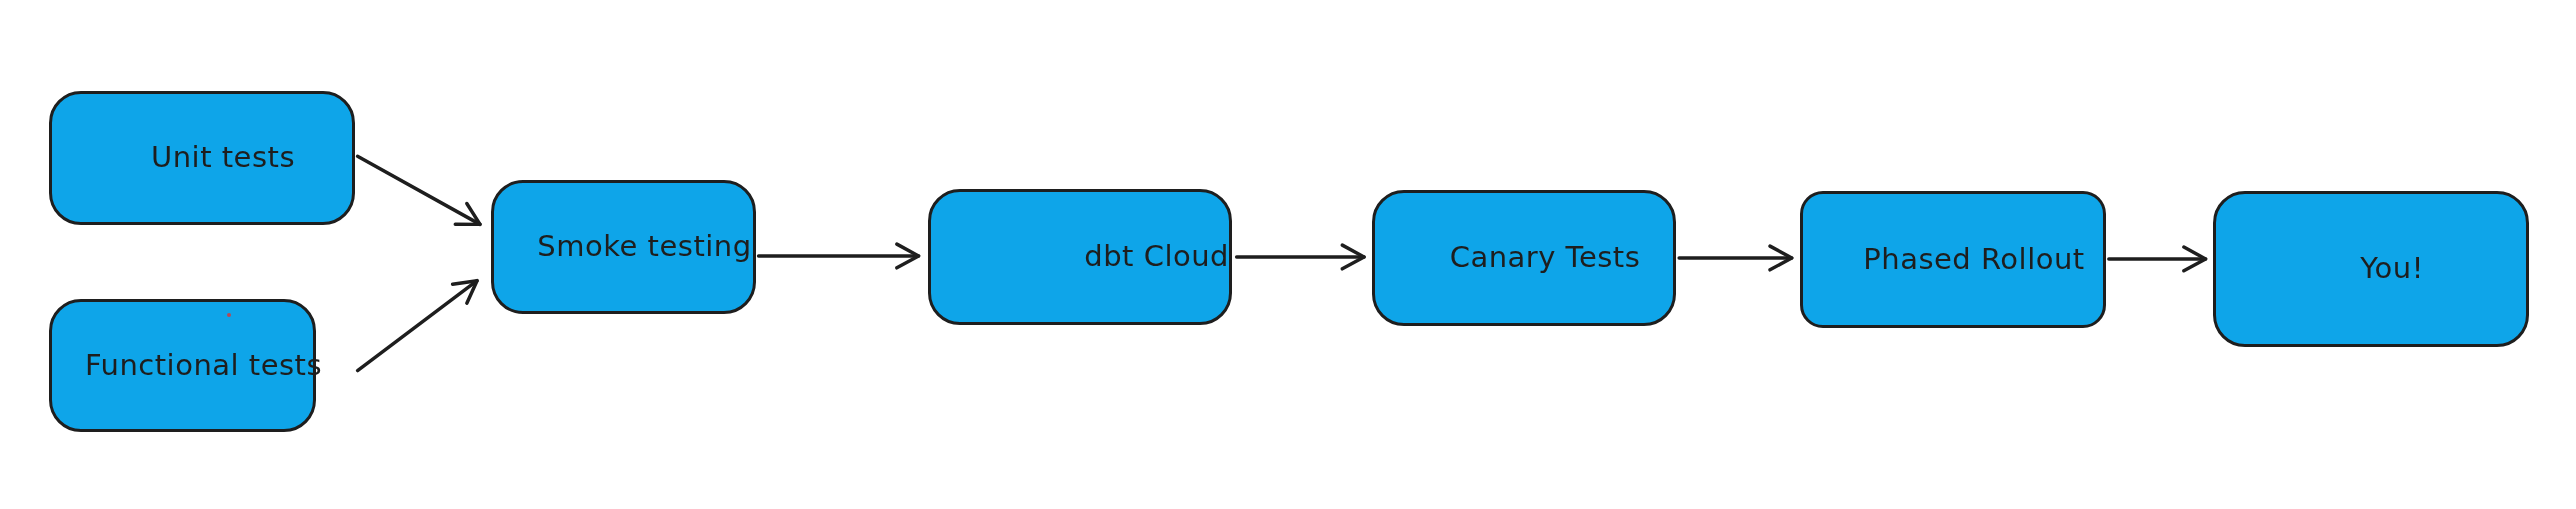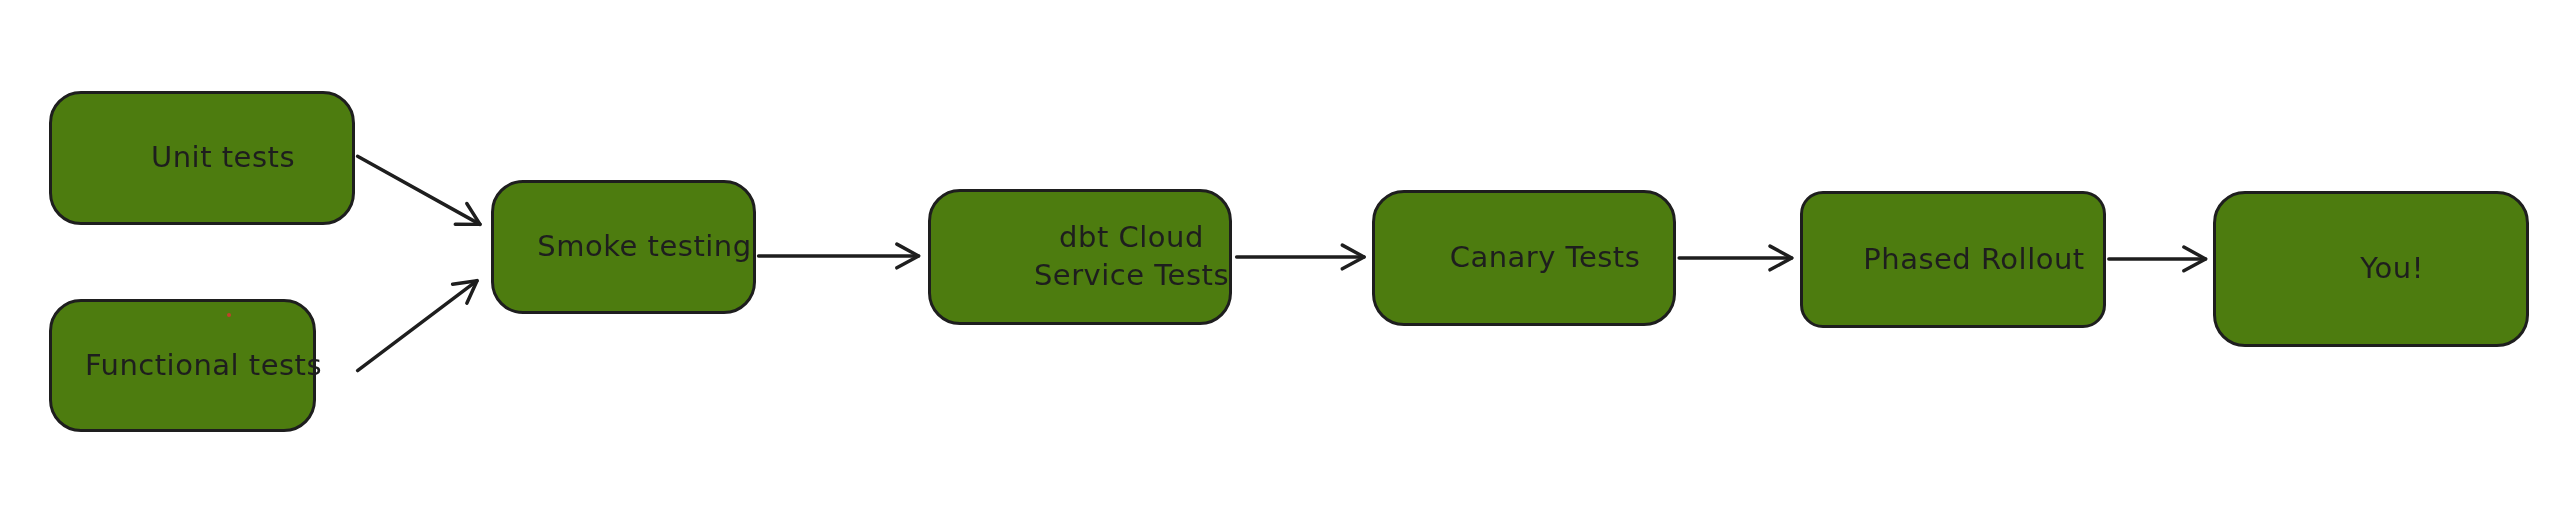--- a/index.html
+++ b/index.html
@@ -21,21 +21,21 @@
     top: 0;
     width: 2576px;
     height: 510px;
     pointer-events: none;
   }
   .node {
     position: absolute;
     box-sizing: border-box;
     border: 3.5px solid #1e1e1e;
     border-radius: 32px;
-    background: #4d7c0f;
+    background: #0ea5e9;
     display: flex;
     align-items: center;
     justify-content: center;
     text-align: center;
     padding-left: 42px;
   }
   .node-label {
     color: #1e1e1e;
     font-size: 29px;
     line-height: 1.3;
@@ -89,21 +89,20 @@
     <span class="node-label">Functional tests</span>
   </div>
 
   <div class="node n-smoke">
     <span class="node-label">Smoke testing</span>
   </div>
 
   <div class="node n-dbt">
     <span class="node-label">
       <span style="display:block;">dbt Cloud</span>
-      <span style="display:block;">Service Tests</span>
     </span>
   </div>
 
   <div class="node n-canary">
     <span class="node-label">Canary Tests</span>
   </div>
 
   <div class="node n-phased">
     <span class="node-label">Phased Rollout</span>
   </div>

